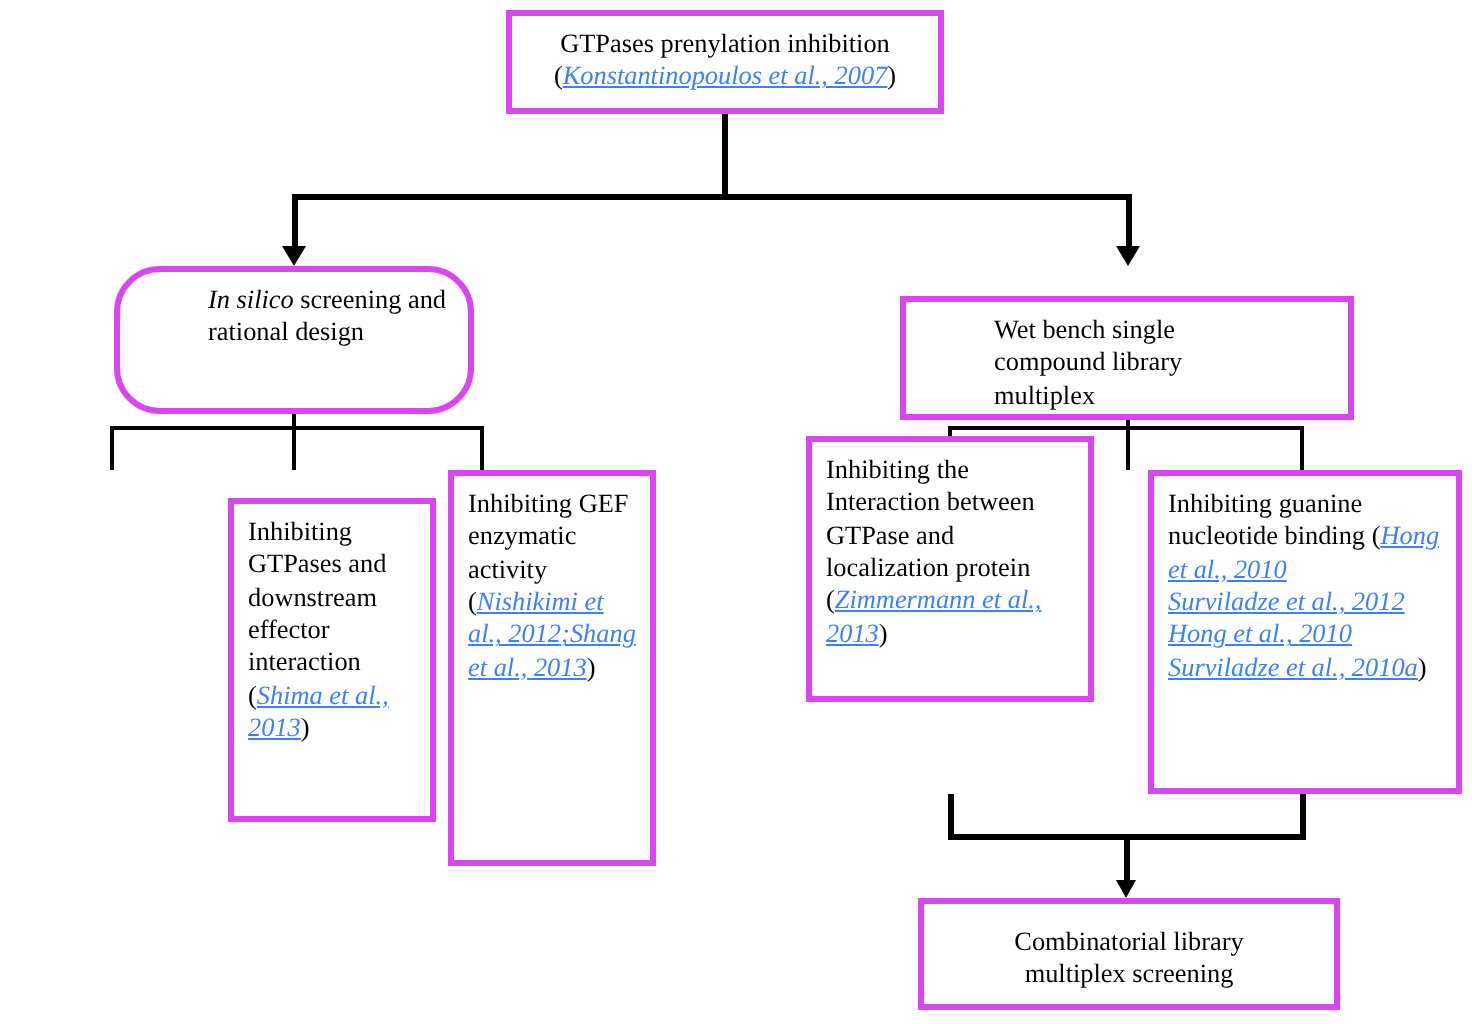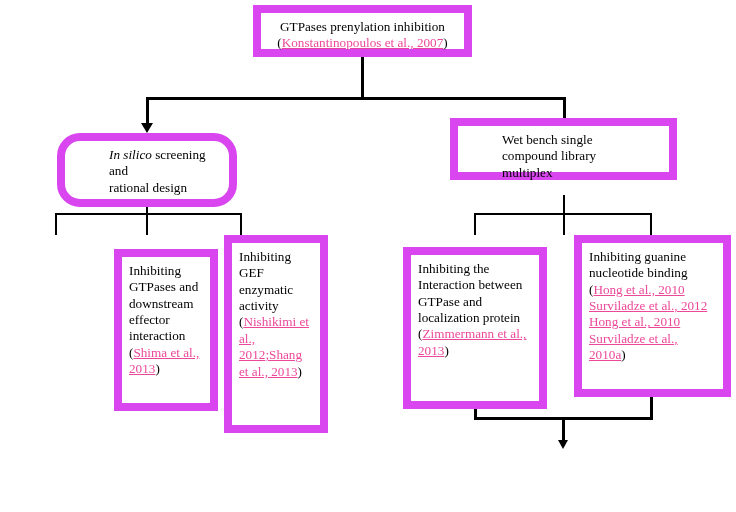--- a/index.html
+++ b/index.html
@@ -11,42 +11,43 @@
     position: relative;
     width: 736px;
     height: 512px;
     background: #ffffff;
     font-family: "Liberation Serif", "DejaVu Serif", serif;
     overflow: hidden;
   }
   .node {
     position: absolute;
     box-sizing: border-box;
-    border: 8px solid #d946ef;
+    border: 3px solid #d946ef;
     background: #ffffff;
     color: #000000;
     z-index: 2;
   }
   .node .inner {
     padding: 6px 7px 4px 7px;
     font-size: 13.2px;
     line-height: 1.24;
   }
   .node.center .inner {
     text-align: center;
   }
   .node.indent .inner {
     padding-left: 44px;
     text-align: left;
   }
   .ital {
     font-style: italic;
   }
   .cite {
-    color: #ec4899;
+    color: #3b82f6;
+    font-style: italic;
     text-decoration: underline;
   }
   .paren {
     color: #000000;
     font-style: normal;
     text-decoration: none;
   }
   
   .ln {
     position: absolute;
@@ -91,21 +92,21 @@
   <div class="ln thick-v" style="left:563px; top:97px; width:3px; height:28px;"></div>
   <div class="arrow-down" style="left:558px; top:123px;"></div>
 
   <div class="node indent" style="left:57px; top:133px; width:180px; height:74px;border-radius:23px;">
     <div class="inner">
       <span class="ital">In silico</span><span> screening and</span><br>
       <span>rational design</span>
     </div>
   </div>
 
-  <div class="node indent" style="left:450px; top:118px; width:227px; height:62px;">
+  <div class="node indent" style="left:450px; top:148px; width:227px; height:62px;">
     <div class="inner">
       <span>Wet bench single</span><br>
       <span>compound library</span><br>
       <span>multiplex</span>
     </div>
   </div>
 
   <div class="ln thin-v" style="left:146px; top:192px; width:2px; height:43px;"></div>
   <div class="ln thin-h" style="left:55px; top:213px; width:187px; height:2px;"></div>
   <div class="ln thin-v" style="left:55px; top:213px; width:2px; height:22px;"></div>
@@ -122,35 +123,41 @@
       <span>Inhibiting GTPases and downstream effector interaction </span><span class="paren">(</span><span class="cite">Shima et al., 2013</span><span class="paren">)</span>
     </div>
   </div>
 
   <div class="node" style="left:224px; top:235px; width:104px; height:198px;">
     <div class="inner">
       <span>Inhibiting GEF enzymatic activity </span><span class="paren">(</span><span class="cite">Nishikimi et al., 2012</span><span class="cite">;</span><span class="cite">Shang et al., 2013</span><span class="paren">)</span>
     </div>
   </div>
 
-  <div class="node" style="left:403px; top:247px; width:144px; height:162px;">
+  <div class="node" style="left:403px; top:218px; width:144px; height:133px;">
     <div class="inner">
       <span>Inhibiting the Interaction between GTPase and localization protein </span><span class="paren">(</span><span class="cite">Zimmermann et al., 2013</span><span class="paren">)</span>
     </div>
   </div>
 
   <div class="node" style="left:574px; top:235px; width:157px; height:162px;">
     <div class="inner">
       <span>Inhibiting guanine nucleotide binding </span><span class="paren">(</span><span class="cite">Hong et al., 2010</span><br>
       <span class="cite">Surviladze et al., 2012</span><br>
       <span class="cite">Hong et al., 2010</span><br>
       <span class="cite">Surviladze et al., 2010a</span><span class="paren">)</span>
     </div>
   </div>
 
   <div class="ln thick-v" style="left:474px; top:397px; width:3px; height:22px;"></div>
   <div class="ln thick-v" style="left:650px; top:397px; width:3px; height:22px;"></div>
   <div class="ln thick-h" style="left:474px; top:417px; width:179px; height:3px;"></div>
   <div class="ln thick-v" style="left:562px; top:417px; width:3px; height:26px;"></div>
   <div class="arrow-down small" style="left:558px; top:440px;"></div>
 
+  <div class="node center" style="left:459px; top:449px; width:211px; height:56px;">
+    <div class="inner" style="padding-top:11px;">
+      <span>Combinatorial library</span><br>
+      <span>multiplex screening</span>
+    </div>
+  </div>
 
 </div>
 
 </body></html>

